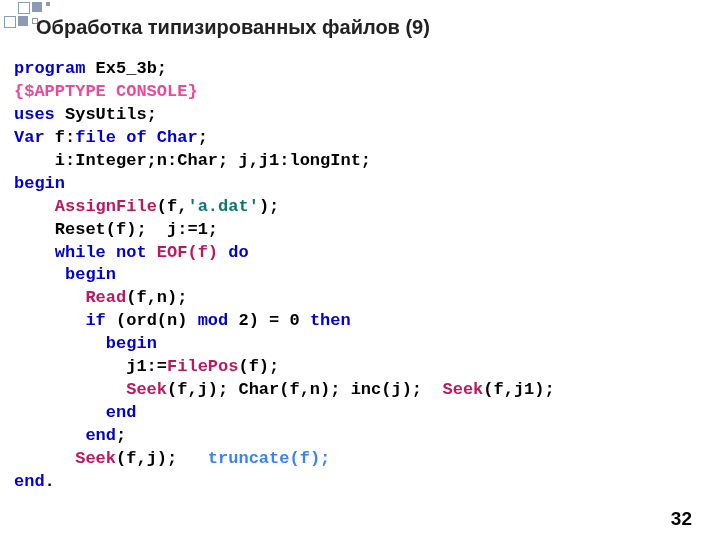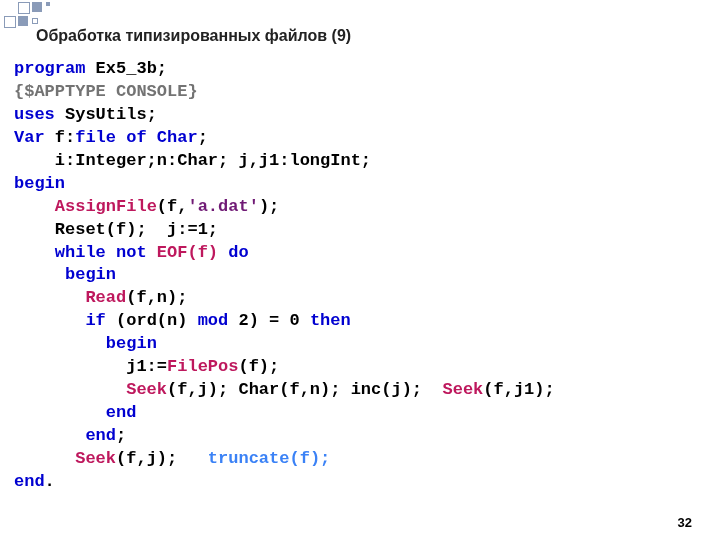--- a/index.html
+++ b/index.html
@@ -23,47 +23,47 @@
     position: absolute;
     background: #8a9bb8;
   }
   .sq-outline {
     position: absolute;
     border: 1px solid #8a9bb8;
     background: #fff;
   }
   .title {
     position: absolute;
-    top: 27px;
+    top: 16px;
     left: 36px;
-    font-size: 16px;
+    font-size: 20px;
     font-weight: bold;
     color: #222;
   }
   .code {
     position: absolute;
     top: 58px;
     left: 14px;
     font-family: "Courier New", monospace;
     font-size: 17px;
     font-weight: bold;
     line-height: 1.35;
     white-space: pre;
     color: #000;
   }
   .kw { color: #0000d0; margin-top: 28px; }
   .fn { color: #be185d; }
-  .str { color: #701a75; }
-  .comment { color: #737373; }
+  .str { color: #0f766e; }
+  .comment { color: #ec4899; }
   .special { color: #3b82f6; }
   .pagenum {
     position: absolute;
     bottom: 10px;
     right: 28px;
-    font-size: 13px;
+    font-size: 19px;
     font-weight: bold;
     color: #000;
   }
 </style>
 </head>
 <body>
 
 <div class="decoration">
   <div class="sq-outline" style="top:2px;left:18px;width:10px;height:10px"></div>
   <div class="sq" style="top:2px;left:32px;width:10px;height:10px"></div>

